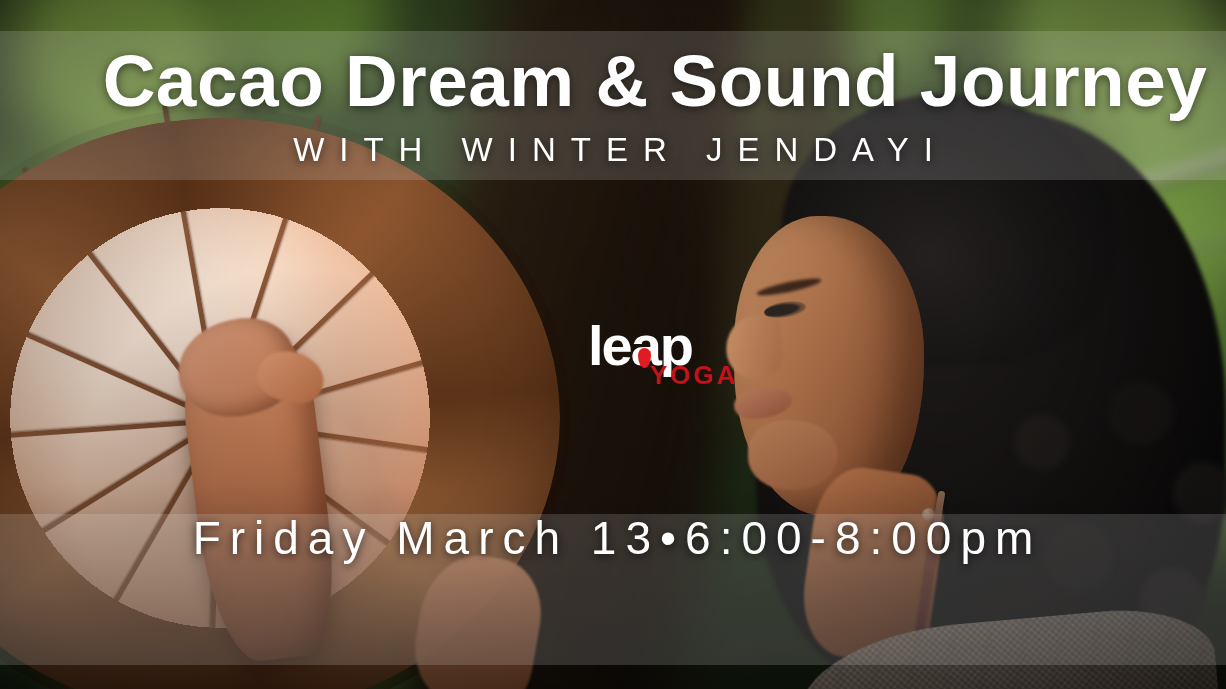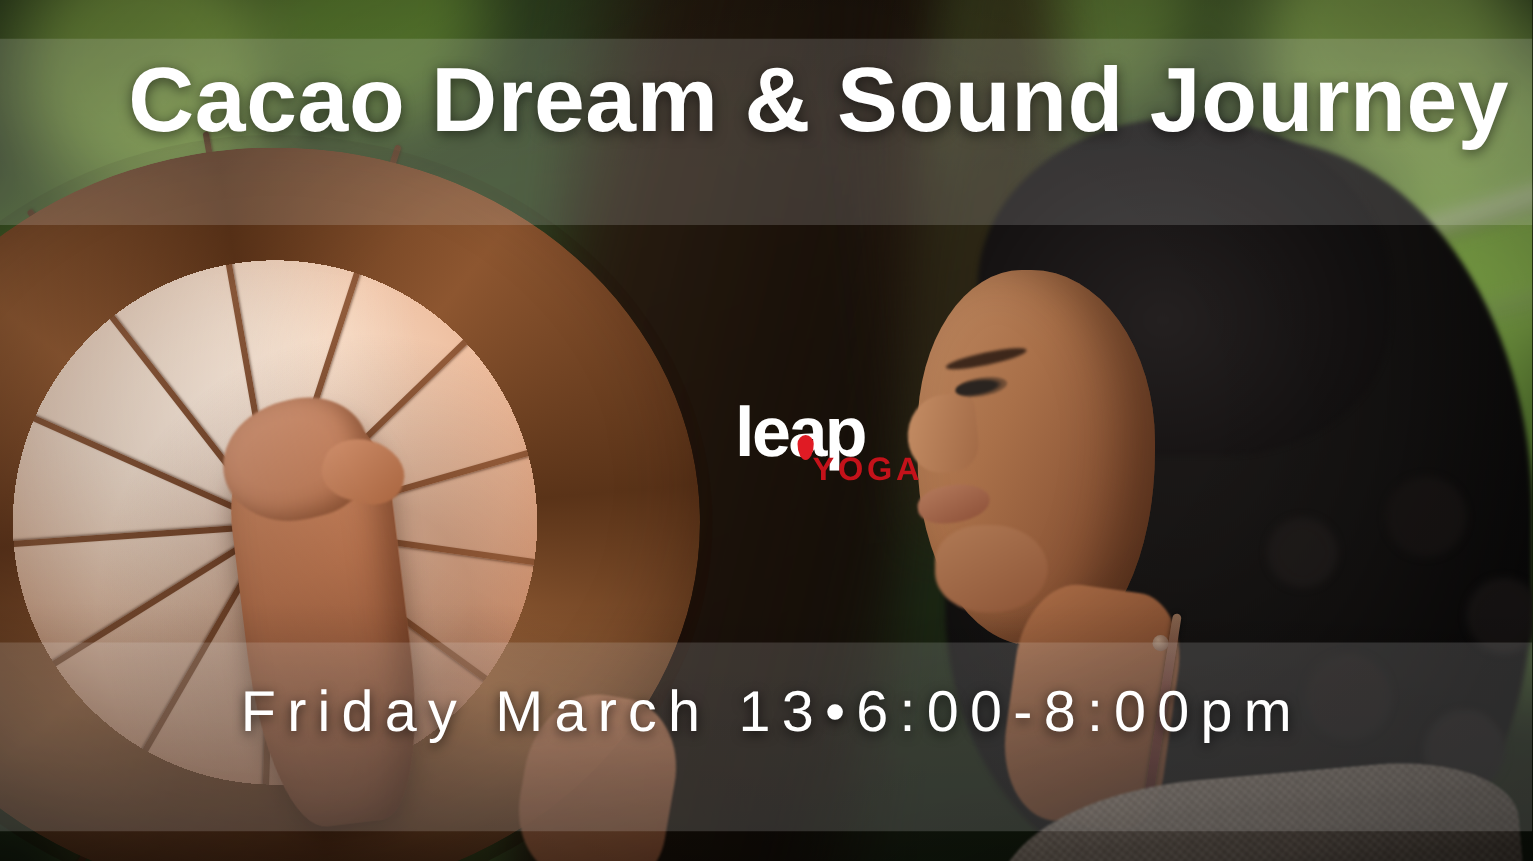--- a/index.html
+++ b/index.html
@@ -290,21 +290,21 @@
   .subtitle{
     top:131px;
     font-size:33px;
     font-weight:300;
     letter-spacing:15px;
     text-indent:15px;
     text-shadow:0 2px 8px rgba(0,0,0,.6);
     white-space:nowrap;
   }
   .date{
-    top:542px;
+    top:511px;
     font-size:46px;
     font-weight:300;
     letter-spacing:9px;
     text-indent:9px;
     text-shadow:0 2px 9px rgba(0,0,0,.7);
     white-space:nowrap;
   }
   .tag{
     top:593px;
     font-size:30px;
@@ -398,20 +398,21 @@
       <div class="garment"></div>
     </div>
 
     <div class="grade"></div>
   </div>
 
   <div class="band band-top"></div>
   <div class="band band-bottom"></div>
 
   <div class="txt title">Cacao Dream &amp; Sound Journey</div>
+  <div class="txt subtitle">WITH WINTER JENDAYI</div>
   <div class="txt date">Friday March 13•6:00-8:00pm</div>
 
   <div class="logo">
     <div class="logo-word">leap</div>
     <div class="logo-drop"></div>
     <div class="logo-yoga">YOGA</div>
   </div>
 
 </div>
 

